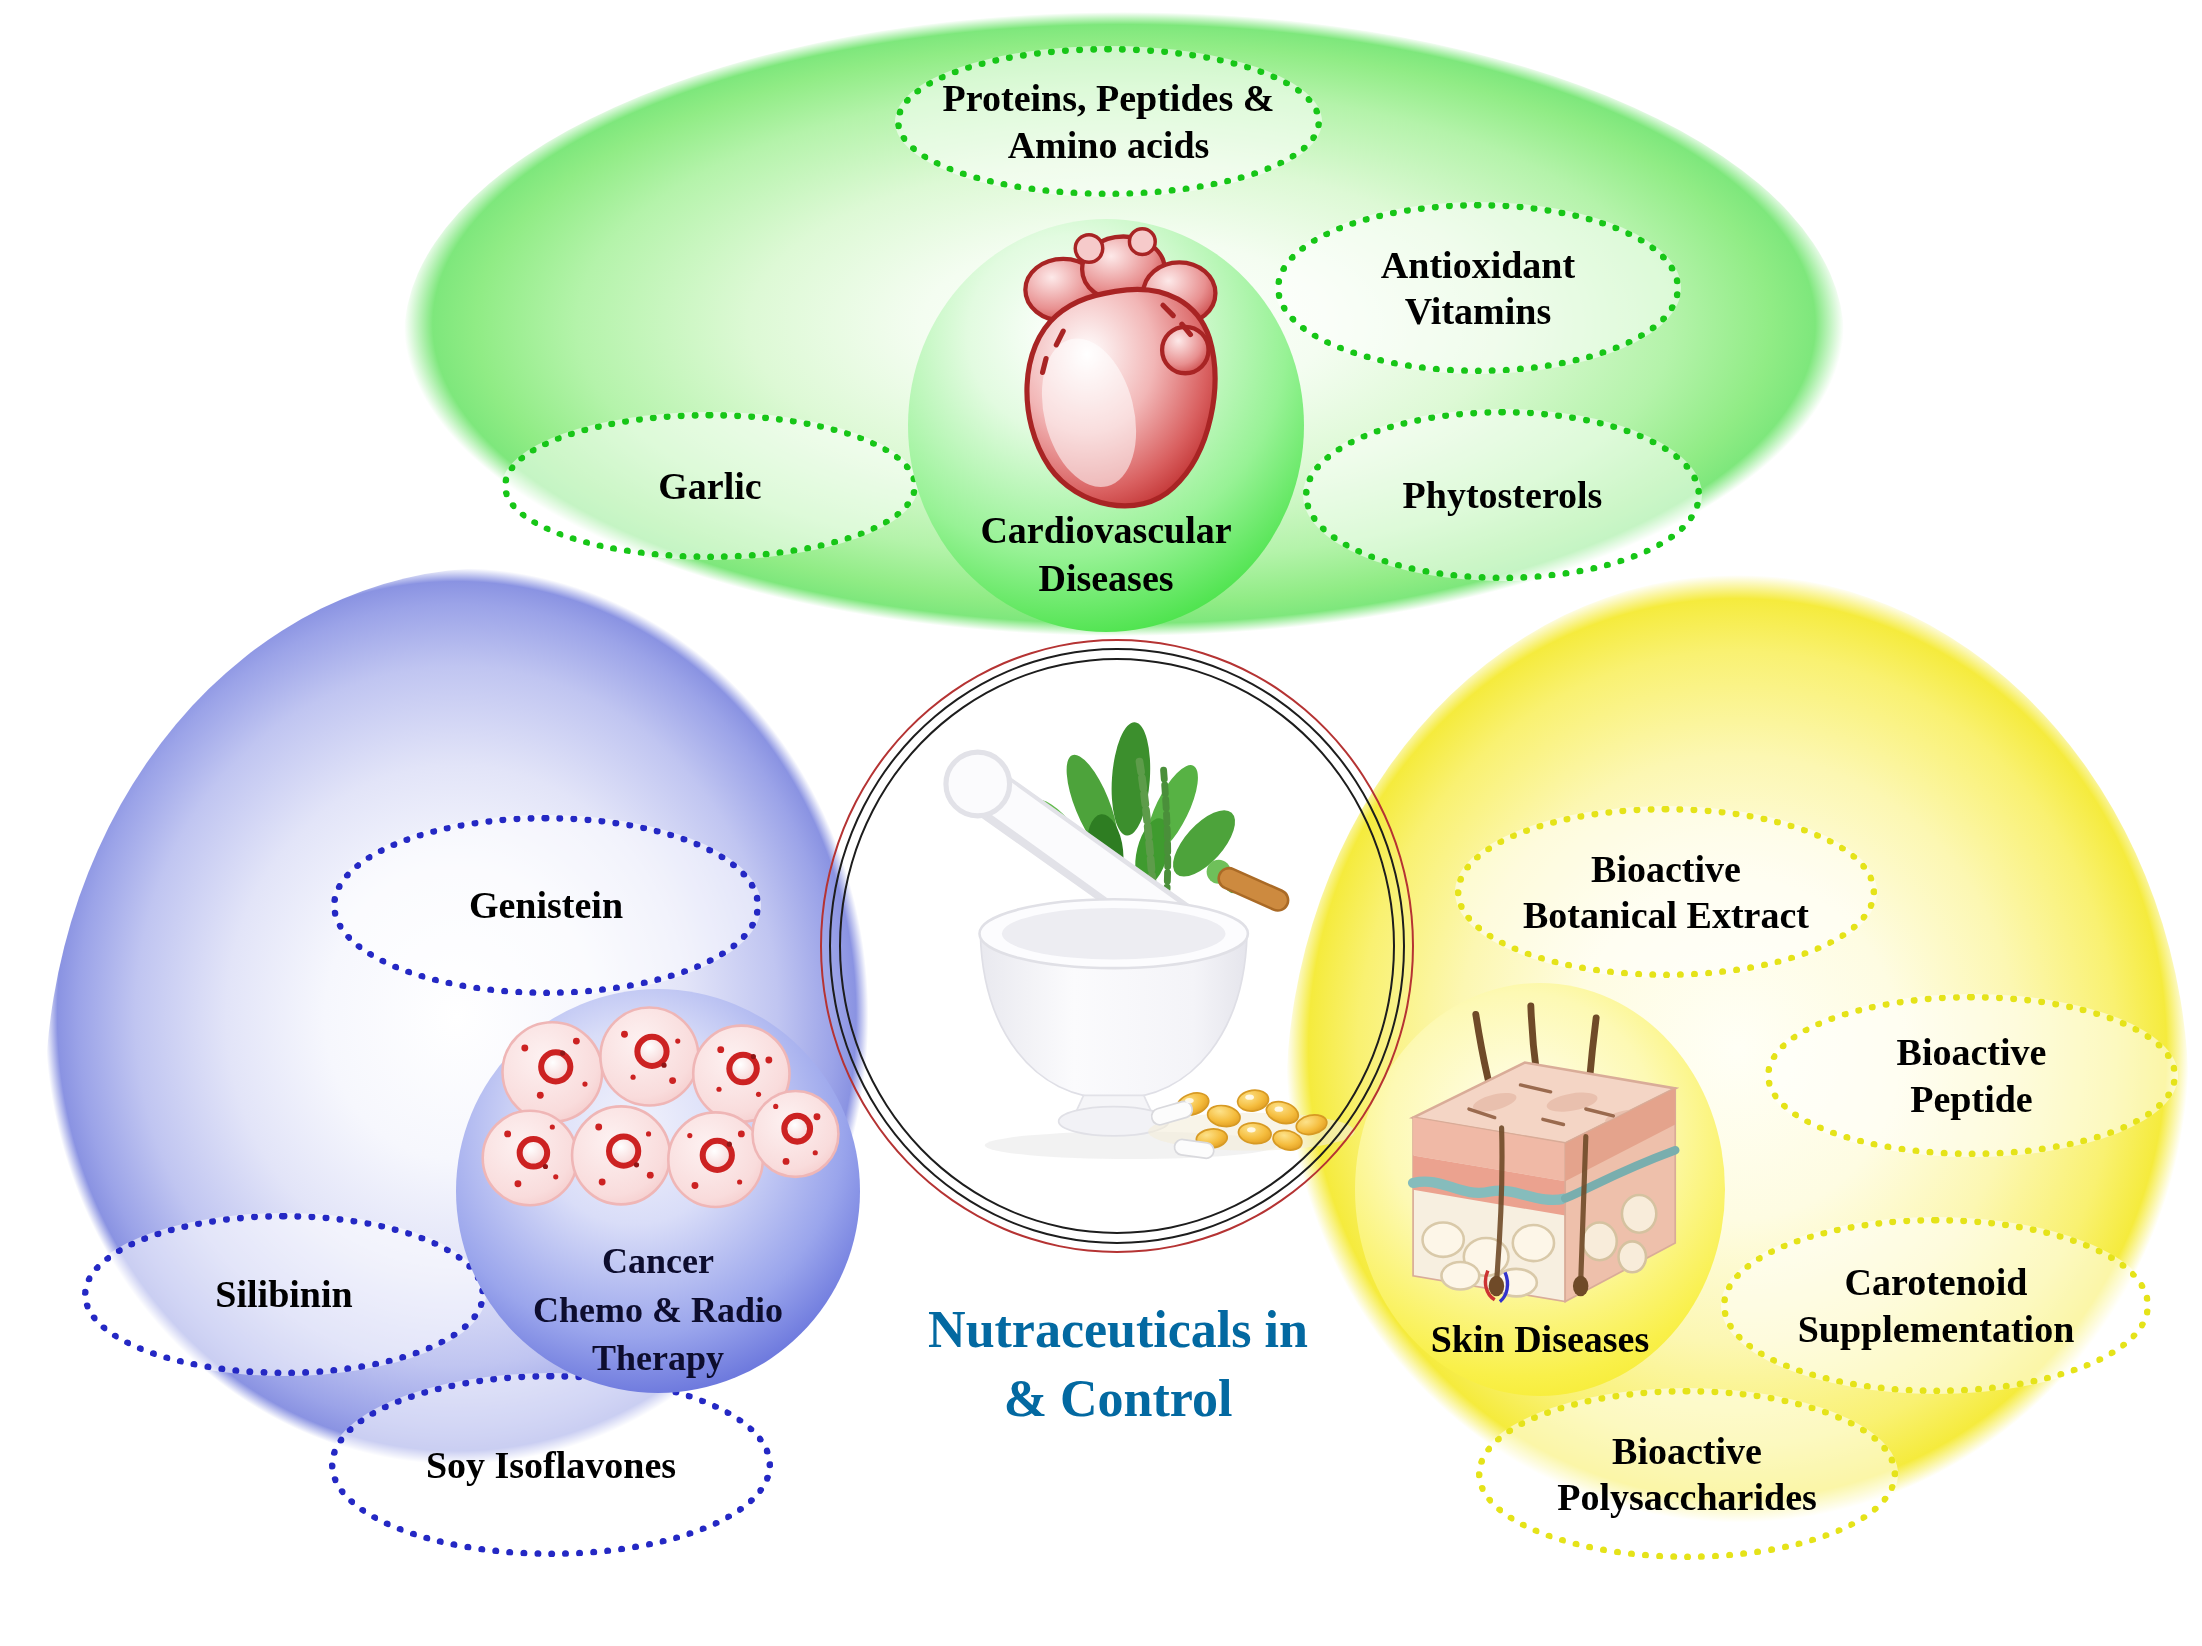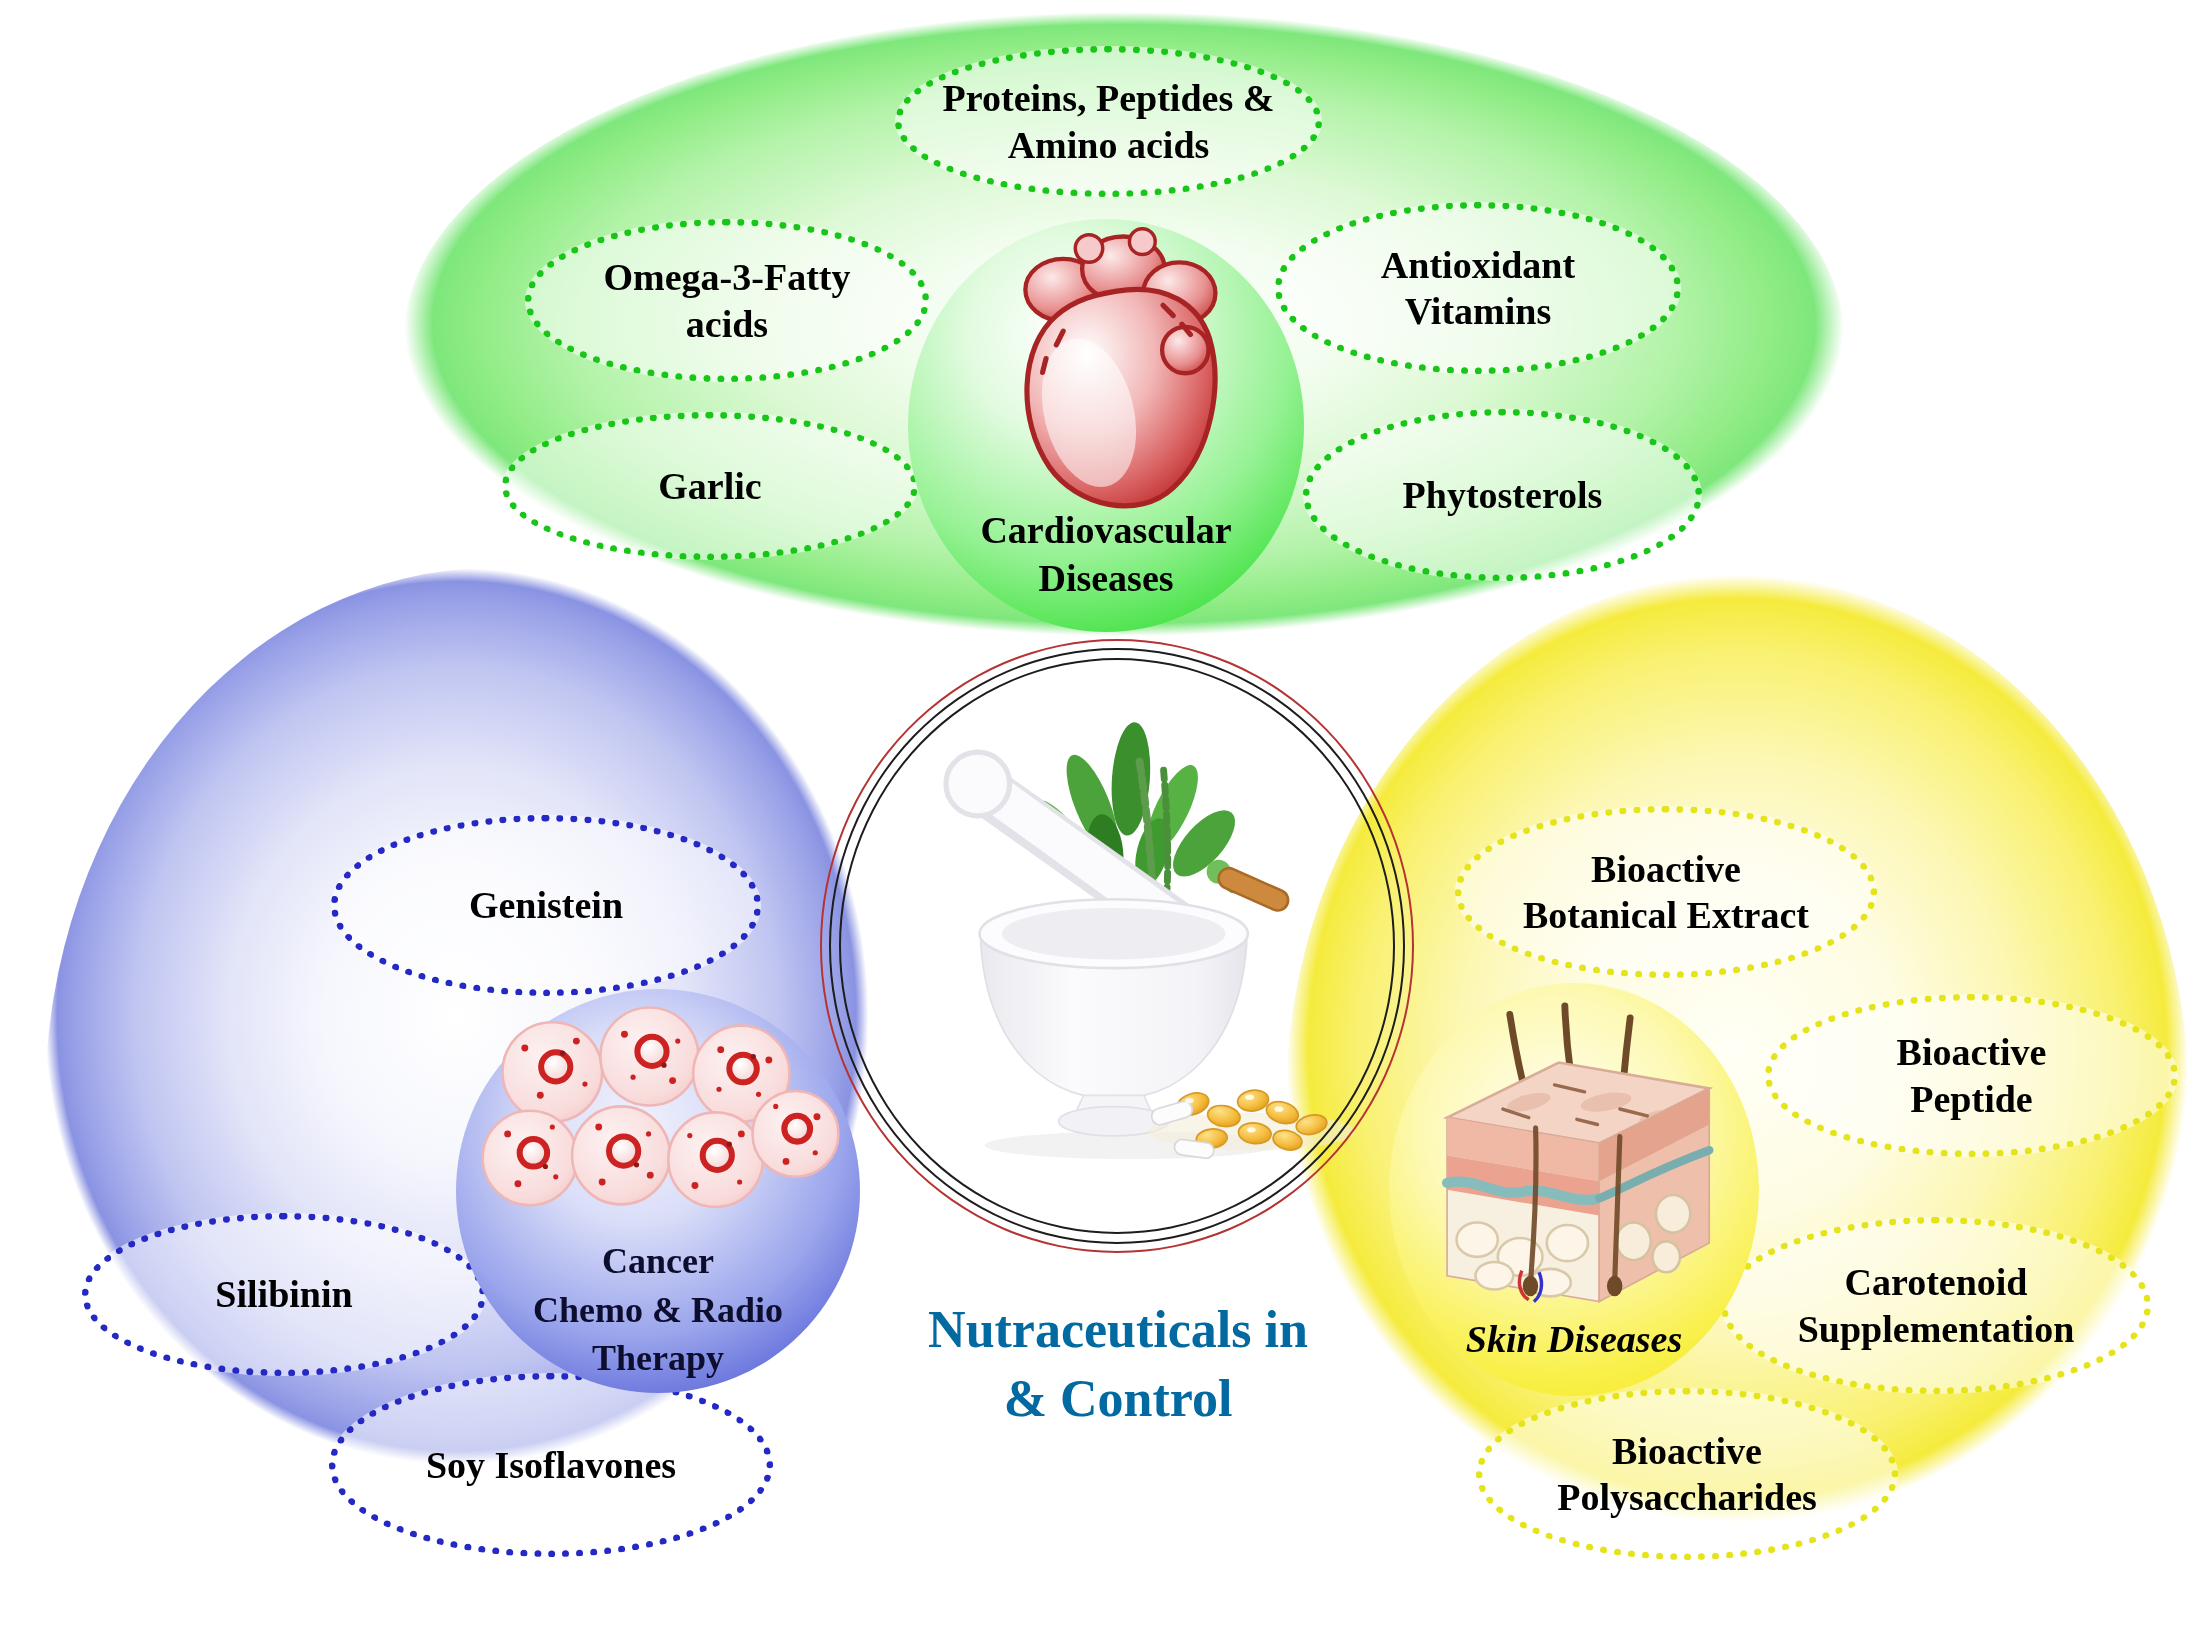--- a/index.html
+++ b/index.html
@@ -57,24 +57,23 @@
     left:908px; top:219px; width:396px; height:413px;
     background:radial-gradient(circle at 40% 28%,
       #ffffff 0%, #e2fbe0 26%, #97f295 58%, #42e142 84%, #1fcf1f 100%);
   }
   .c-cancer{
     left:456px; top:989px; width:404px; height:404px;
     background:radial-gradient(circle at 44% 34%,
       #f1f2fc 0%, #d9ddf8 28%, #9aa5ec 60%, #5763d6 86%, #3a46c4 100%);
   }
   .c-skin{
-    left:1389px; top:983px; width:370px; height:413px;
+    left:1355px; top:983px; width:370px; height:413px;
     background:radial-gradient(circle at 45% 35%,
       #fffef2 0%, #fdf9b4 40%, #f9f04a 74%, #f2e616 100%);
-    font-style:italic;
   }
   .c-heart .cap {position:absolute; left:0; right:0; top:288px; font-size:38px; line-height:1.25; color:#000;}
   .c-cancer .cap{position:absolute; left:0; right:0; top:248px; font-size:36px; line-height:1.35; color:#0d0d2e;}
   .c-skin .cap  {position:absolute; left:0; right:0; top:334px; font-size:38px; color:#000;}
   .pic{position:absolute;}
   
   .ring-outer{
     left:820px; top:639px; width:594px; height:614px; border-radius:50%;
     border:2.6px solid var(--ring-red); z-index:4; box-sizing:border-box;
   }
@@ -95,24 +94,20 @@
 
 <div id="canvas">
 
   <div class="abs big-green"></div>
   <div class="abs big-blue"></div>
   <div class="abs big-yellow"></div>
 
   <div class="abs bubble green b-proteins">
     <div>Proteins, Peptides &amp;</div>
     <div>Amino acids</div>
-  </div>
-  <div class="abs bubble green b-omega">
-    <div>Omega-3-Fatty</div>
-    <div>acids</div>
   </div>
   <div class="abs bubble green b-antiox">
     <div>Antioxidant</div>
     <div>Vitamins</div>
   </div>
   <div class="abs bubble green b-phyto">
     <div>Phytosterols</div>
   </div>
   <div class="abs bubble green b-garlic">
     <div>Garlic</div>

